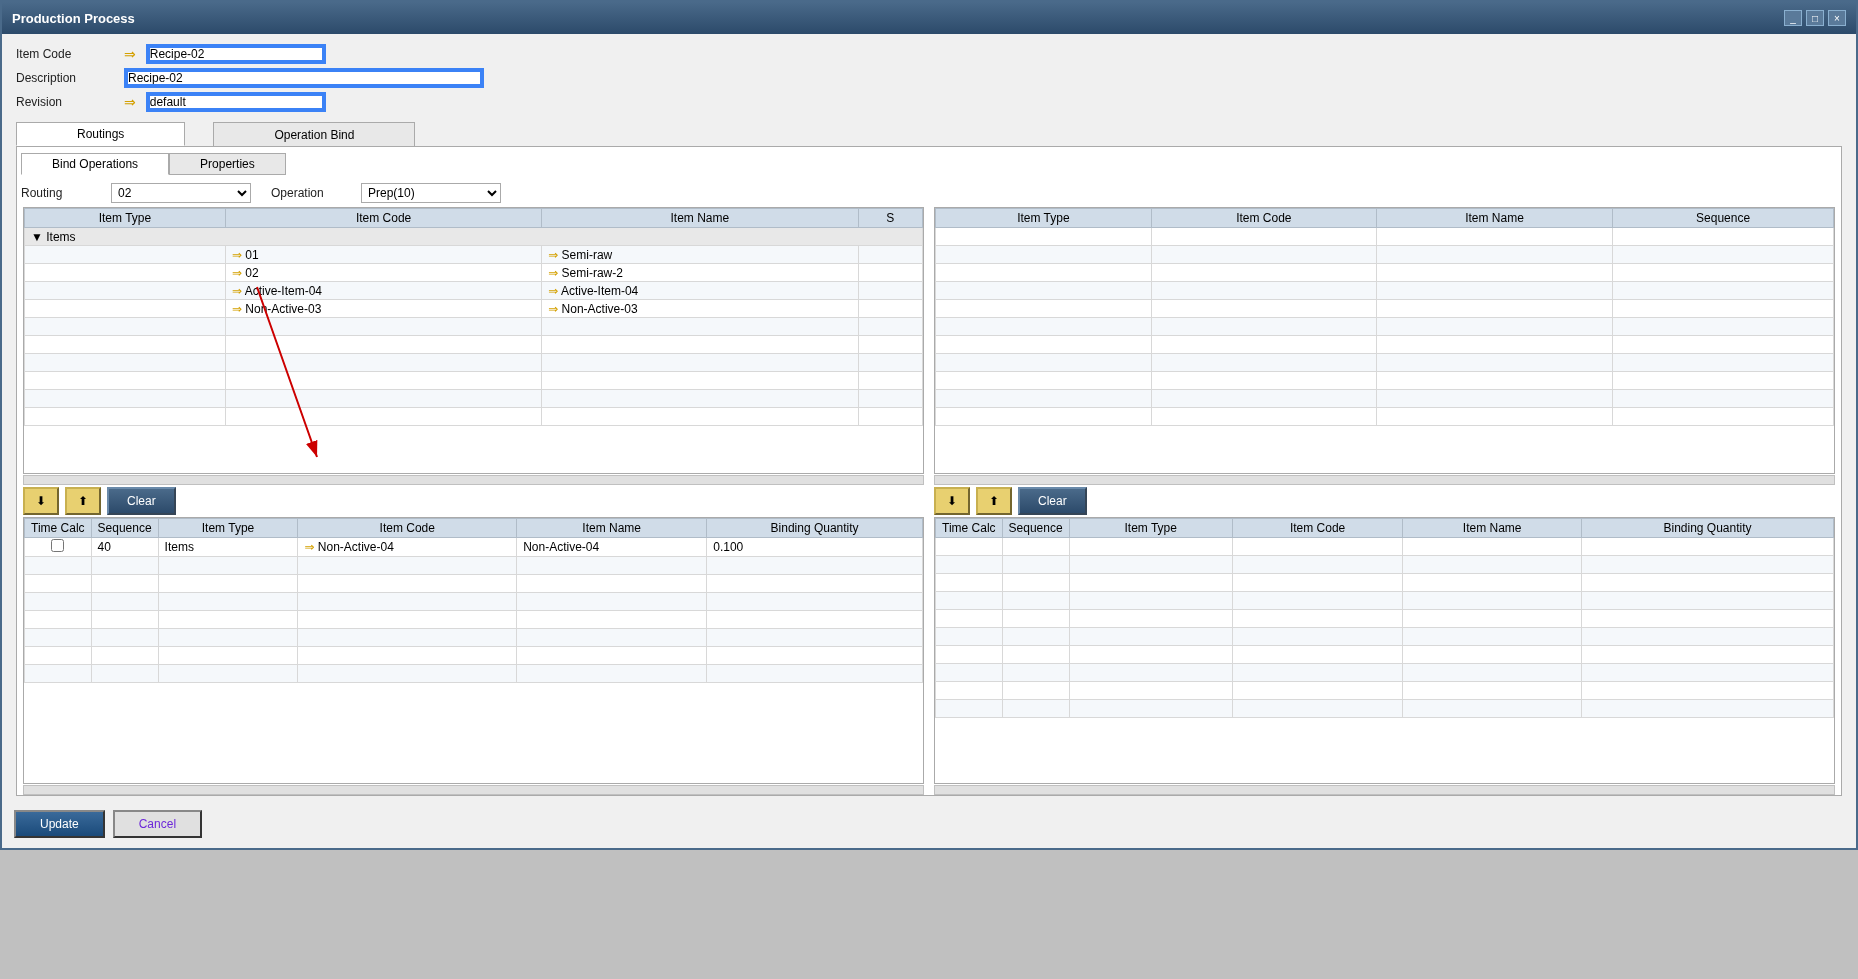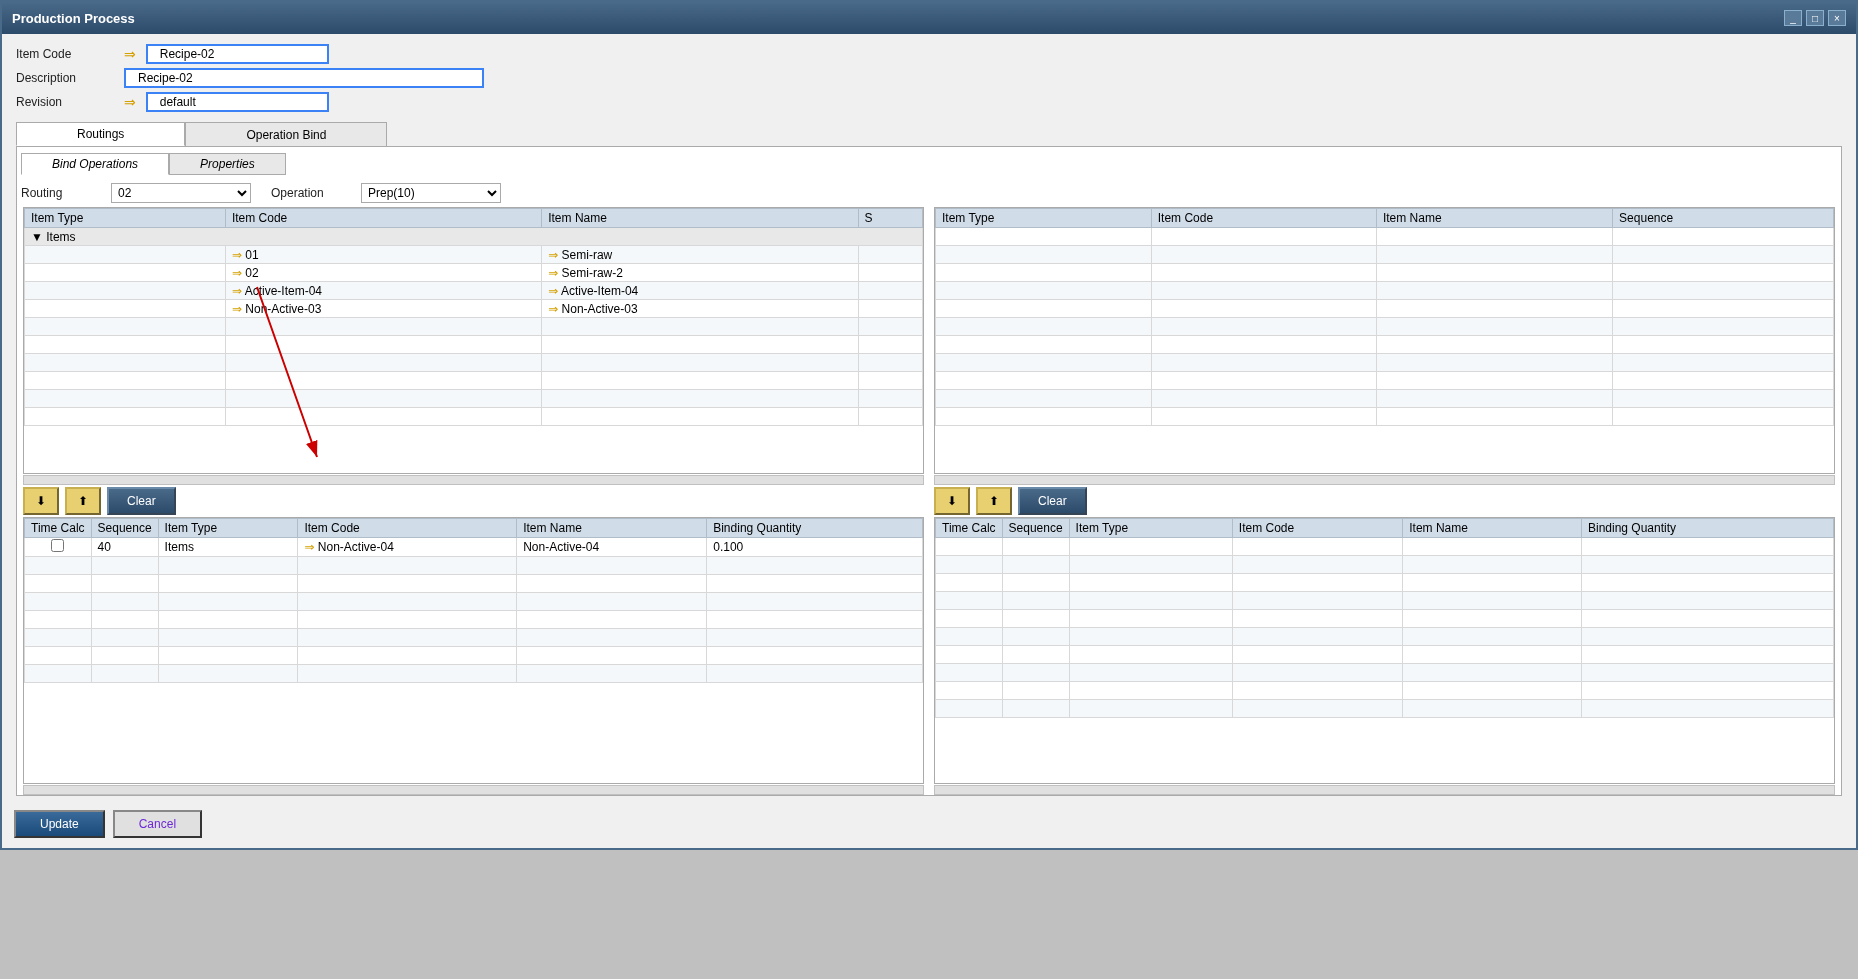--- a/index.html
+++ b/index.html
@@ -27,67 +27,66 @@
       font-size: 10px;
       cursor: pointer;
       display: flex; align-items: center; justify-content: center;
     }
 
     .form-area { padding: 10px 14px 6px; display: flex; flex-direction: column; gap: 4px; }
     .form-row { display: flex; align-items: center; gap: 8px; }
     .form-label { width: 100px; color: #222; }
     .arrow-icon { color: #d4a000; font-size: 14px; margin-right: 2px; }
     .form-input {
-      border: 2px solid #3b82f6;
+      border: 4px solid #3b82f6;
       background: white;
-      padding: 1px 12px;
+      padding: 1px 0;
       height: 20px;
       min-width: 180px;
     }
     .form-input.wide { min-width: 360px; }
 
-    .tabs-outer { display: flex; padding: 0 14px; margin-top: 4px; }
+    .tabs-outer { display: flex; padding: 0 14px; margin-top: 4px; gap: 28px; }
     .tab-btn {
       padding: 4px 60px;
       border: 1px solid #aaa;
       background: #e8e8e8;
       cursor: pointer;
       font-size: 12px;
       border-bottom: none;
     }
     .tab-btn.active { background: white; border-bottom: 1px solid white; }
 
     .inner-tabs { display: flex; margin: 6px 0 6px 4px; }
     .inner-tab {
       padding: 3px 30px;
       border: 1px solid #aaa;
       background: #e8e8e8;
       cursor: pointer;
       font-size: 12px;
-      font-style: italic;
     }
     .inner-tab.active { background: white; border-bottom: 1px solid white; }
 
     .filter-row { display: flex; align-items: center; gap: 20px; padding: 2px 4px 4px; }
     .filter-label { color: #222; width: 70px; }
     .filter-select {
       border: 1px solid #aaa;
       background: white;
       padding: 1px 2px;
       height: 20px;
       min-width: 140px;
     }
 
     .grid-wrapper { border: 1px solid #aaa; overflow: auto; flex: 1; }
     .grid-table { width: 100%; border-collapse: collapse; }
     .grid-table th {
       background: #d0dce8;
       border: 1px solid #b0bcc8;
       padding: 2px 6px;
-      text-align: left;
+      text-align: center;
       font-weight: normal;
       white-space: nowrap;
       position: sticky;
       top: 0;
     }
     .grid-table td {
       border: 1px solid #d8d8d8;
       padding: 1px 6px;
       height: 18px;
       white-space: nowrap;

